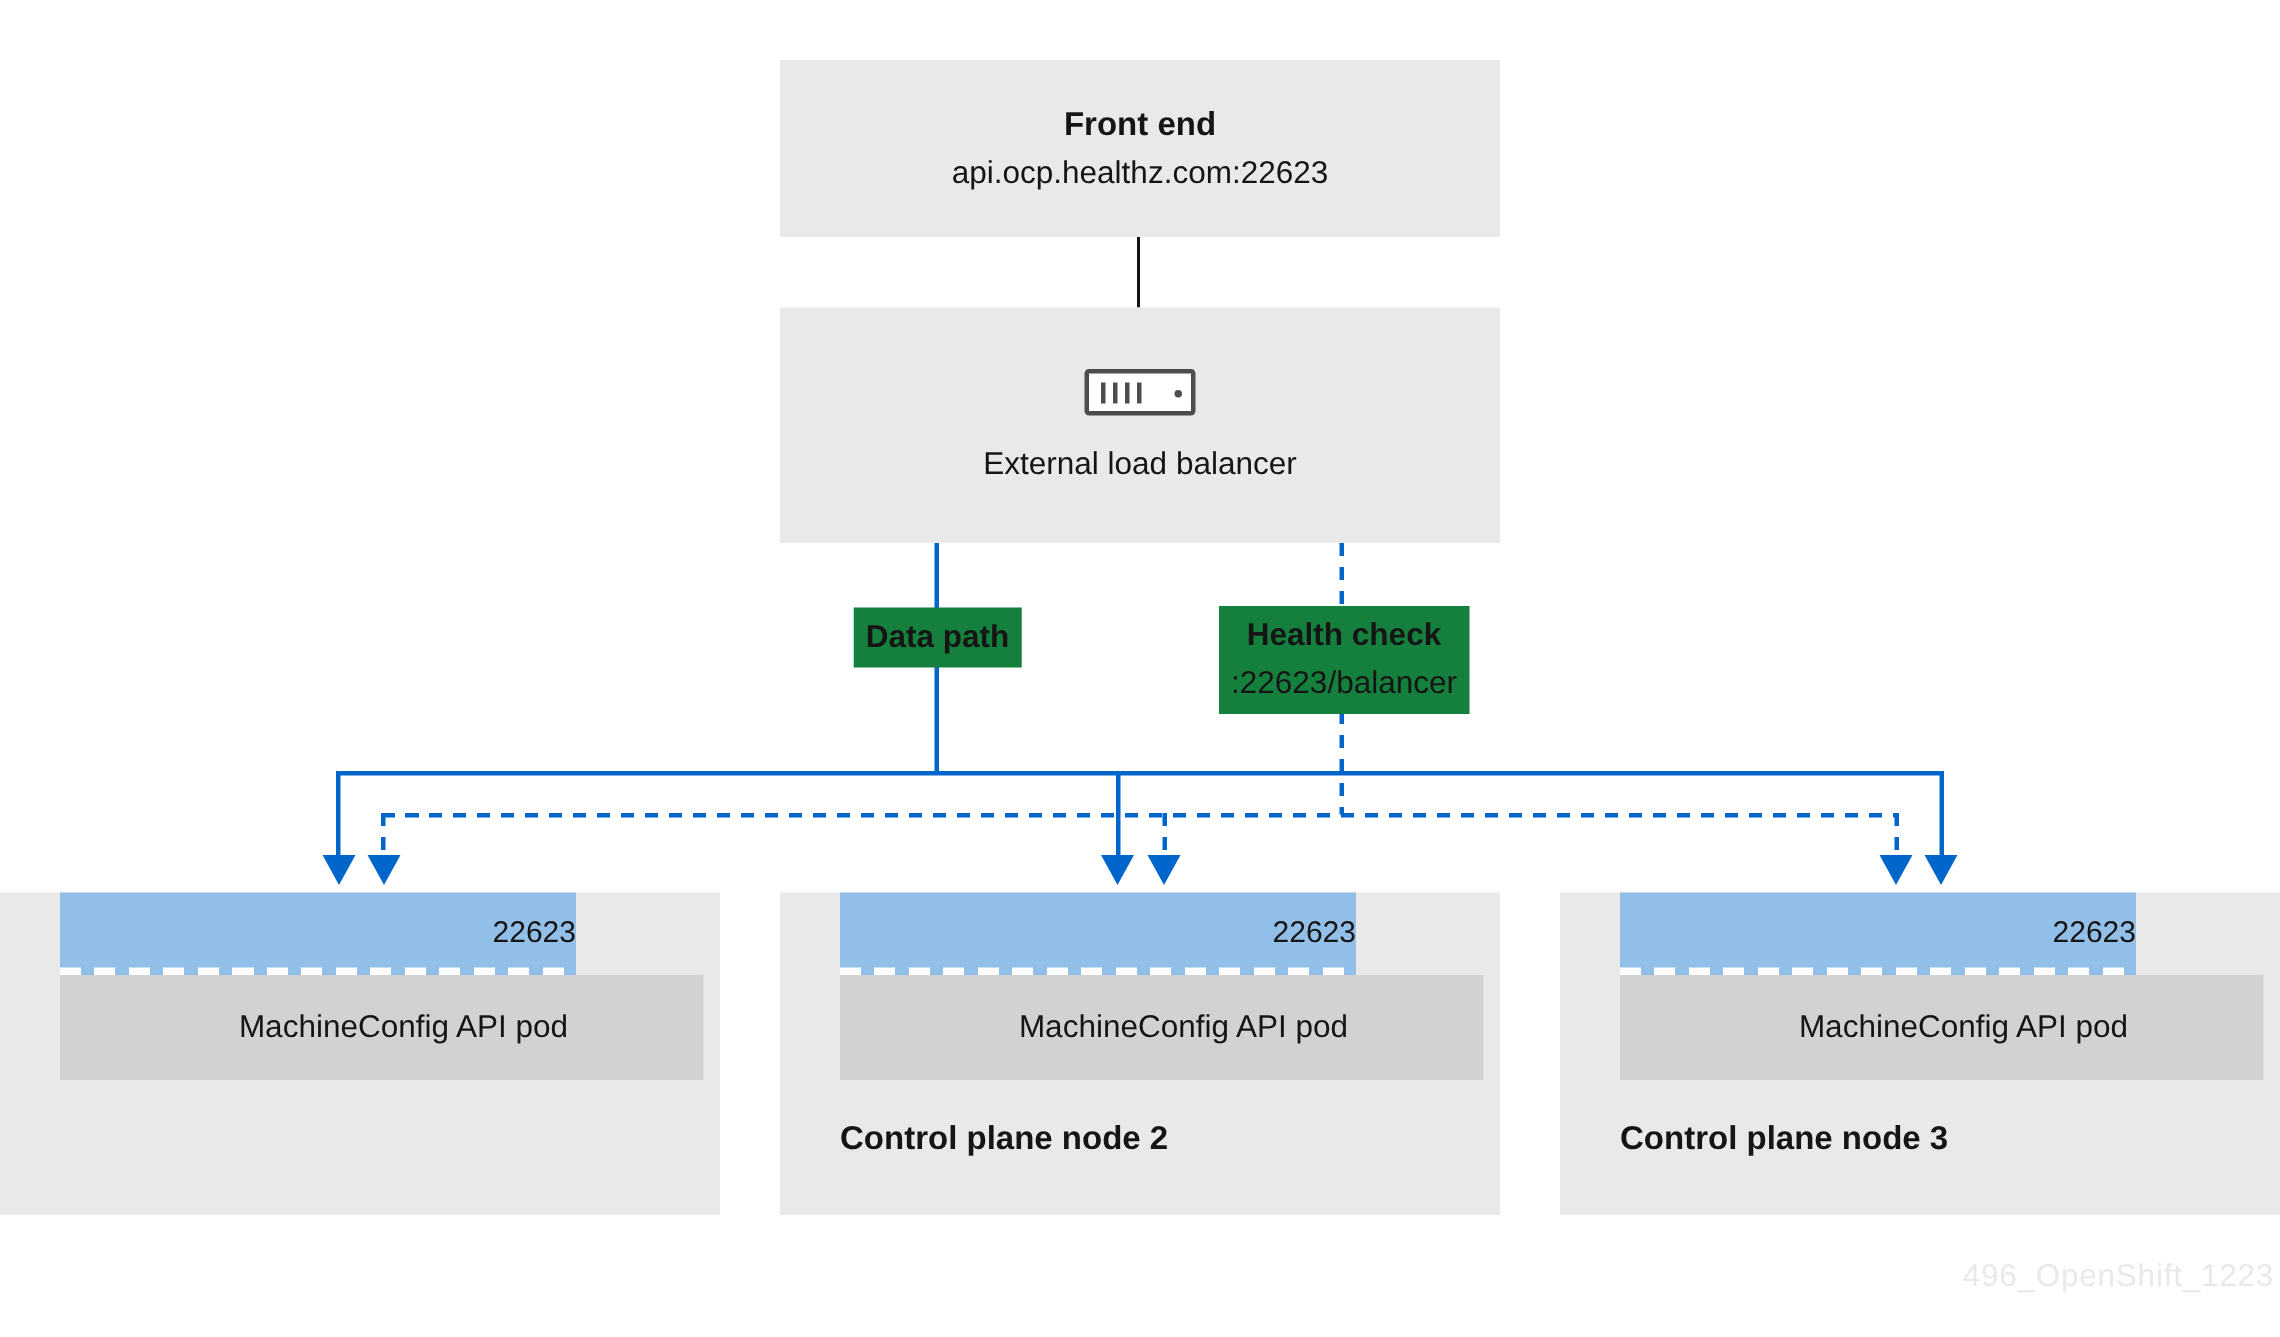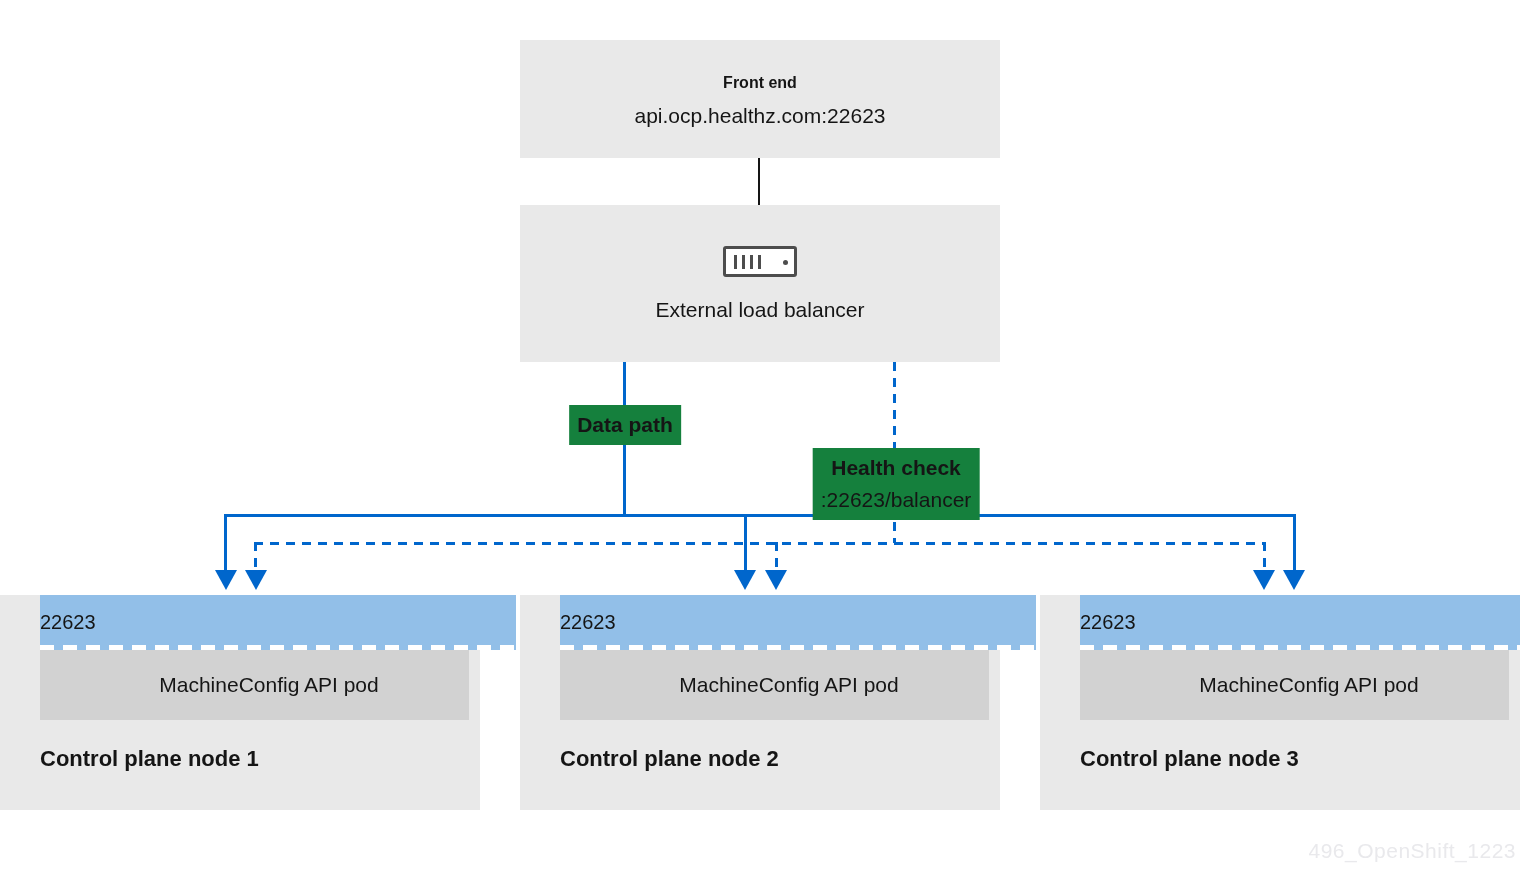--- a/index.html
+++ b/index.html
@@ -7,21 +7,21 @@
     position:relative; width:1520px; height:891px; overflow:hidden;
     background:#fff; font-family:"Liberation Sans", sans-serif;
     color:#151515;
     --blue:#0066cc; --port-blue:#92bfe8; --node-gray:#e9e9e9; --pod-gray:#d2d2d2;
   }
   .abs { position:absolute; }
 
   
   .gray-box { background:var(--node-gray); display:flex; flex-direction:column; align-items:center; justify-content:center; }
   .fe-box { left:520px; top:40px; width:480px; height:118px; }
-  .fe-title { font-weight:700; font-size:16px; line-height:33px;text-align:center; }
+  .fe-title { font-weight:700; font-size:22px; line-height:33px;text-align:center; }
   .fe-addr { font-size:21px; line-height:33px; }
   .lb-box { left:520px; top:205px; width:480px; height:157px; }
   .lb-label { font-size:21px; margin-top:21px; }
 
   
   .server-icon { position:relative; width:74px; height:31px; background:#fff; border:3px solid #4d4d4d; border-radius:3px; box-sizing:border-box; }
   .server-icon .bar { position:absolute; top:6px; width:3px; height:14px; background:#4d4d4d; }
   .server-icon .dot { position:absolute; top:11px; left:57px; width:5px; height:5px; border-radius:50%; background:#4d4d4d; }
 
   
@@ -31,22 +31,22 @@
   .dash-v { width:3px; background:repeating-linear-gradient(180deg, var(--blue) 0 9px, transparent 9px 16px); }
   .arrow-down { width:0; height:0; border-left:11px solid transparent; border-right:11px solid transparent; border-top:20px solid var(--blue); }
 
   
   .edge-label { transform:translate(-50%,-50%); background:#15803d; padding:4px 8px; text-align:center; white-space:nowrap; }
   .edge-label .b { font-weight:700; font-size:21px; line-height:32px; }
   .edge-label .r { font-size:21px; line-height:32px; }
 
   
   .node { top:595px; width:480px; height:215px; background:var(--node-gray); }
-  .port-box { position:absolute; left:40px; top:0; width:476px; height:55px; background:var(--port-blue);
-              display:flex; align-items:center; justify-content:flex-start; font-size:20px; }
+  .port-box { position:absolute; left:40px; top:0; width:344px; height:55px; background:var(--port-blue);
+              display:flex; align-items:center; justify-content:flex-end; font-size:20px; }
   .port-box::after { content:""; position:absolute; left:0; bottom:0; width:100%; height:5px;
               background:repeating-linear-gradient(90deg, #fff 0 14px, transparent 14px 23px); }
   .pod-box { position:absolute; left:40px; top:55px; width:400px; height:70px; background:var(--pod-gray);
               display:flex; align-items:center; justify-content:center; font-size:21px; font-weight:500;padding-left:29px; }
   .node-label { position:absolute; left:40px; top:151px; font-size:22px; font-weight:700; }
 
   .watermark { right:4px; top:839px; font-size:21px; color:#e9e9ec; letter-spacing:0.5px; }
 </style>
 </head>
 <body>
@@ -87,33 +87,32 @@
   <div class="abs dash-v" style="left:254px; top:542px; height:31px;"></div>
   <div class="abs dash-v" style="left:775px; top:542px; height:31px;"></div>
   <div class="abs dash-v" style="left:1263px; top:542px; height:31px;"></div>
   <div class="abs arrow-down" style="left:245px; top:570px;"></div>
   <div class="abs arrow-down" style="left:765px; top:570px;"></div>
   <div class="abs arrow-down" style="left:1253px; top:570px;"></div>
 
   <div class="abs edge-label" style="left:625px; top:425px;">
     <div class="b">Data path</div>
   </div>
-  <div class="abs edge-label" style="left:896px; top:440px;margin-top:44px;">
+  <div class="abs edge-label" style="left:896px; top:440px;">
     <div class="b">Health check</div>
     <div class="r">:22623/balancer</div>
   </div>
 
   <div class="abs node" style="left:0px;">
     <div class="port-box">
         <span>22623</span>
       </div>
     <div class="pod-box">
         <span>MachineConfig API pod</span>
       </div>
-    <div class="node-label">Control plane node 1</div>
   </div>
   <div class="abs node" style="left:520px;">
     <div class="port-box">
         <span>22623</span>
       </div>
     <div class="pod-box">
         <span>MachineConfig API pod</span>
       </div>
     <div class="node-label">Control plane node 2</div>
   </div>

